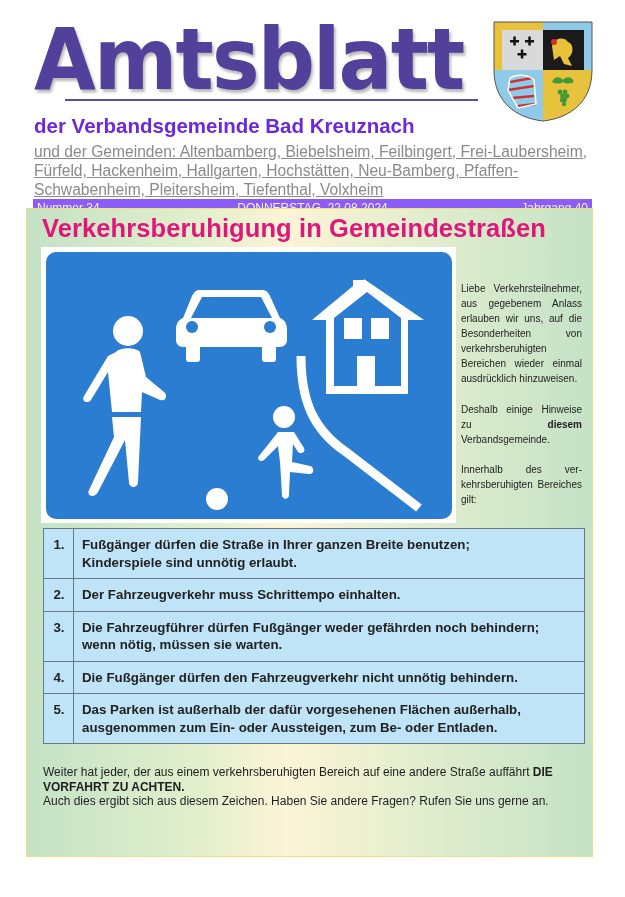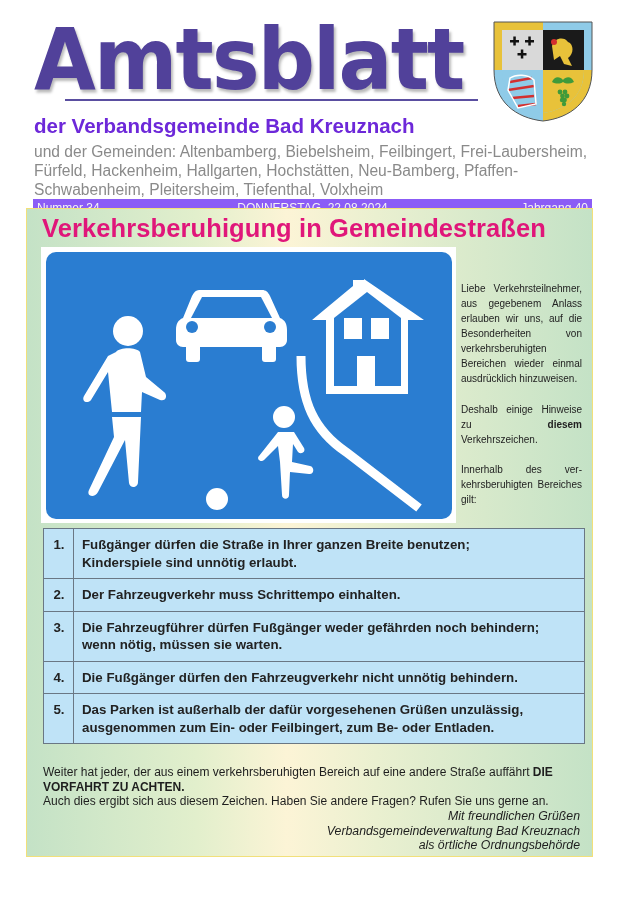--- a/index.html
+++ b/index.html
@@ -8,21 +8,21 @@
 
   
   .logo { position:absolute; left:34px; top:14px; font-family:"DejaVu Sans", sans-serif;
           font-weight:bold; font-size:86px; line-height:90px; letter-spacing:-2px;
           color:#51419a; text-shadow:2px 3px 3px rgba(0,0,0,0.28); transform:scaleX(0.93);
           transform-origin:left top; }
   .logo-rule { position:absolute; left:65px; top:99px; width:413px; height:2px; background:#5a4ea0; }
   .crest { position:absolute; left:488px; top:20px; width:110px; height:102px; }
   .subtitle { position:absolute; left:34px; top:114px; font-size:20.5px; font-weight:bold; color:#6d28d9; }
   .communes { position:absolute; left:34px; top:142px; width:560px; font-size:15.6px; line-height:19px;
-              color:#8a8a8a; }
+              color:#8a8a8a;text-decoration:underline; }
 
   .issue-bar { position:absolute; left:33px; top:199px; width:559px; height:18px; background:#8b5cf6;
                color:#f4f4f4; font-size:12px; line-height:18px; }
   .issue-bar span { position:absolute; top:0; }
   .issue-number { left:4px; }
   .issue-date { left:0; right:0; text-align:center; }
   .issue-year { right:4px; }
 
   
   .notice { position:absolute; left:26px; top:208px; width:565px; height:647px;
@@ -138,21 +138,21 @@
           <path d="M232,180 H248 L258,196 C260,200 255,203 252,200 L247,192 L246,210 L264,214 C269,215 268,223 263,222 L244,220 L243,243 C243,248 236,248 236,243 L234,210 L232,194 L218,208 C215,211 210,207 213,204 Z"></path>
         </g>
 
         <circle cx="171" cy="247" r="11" fill="#ffffff"></circle>
       </svg>
     </div>
   </div>
 
   <div class="side-text">
     <p>Liebe Verkehrsteilnehmer, aus gegebenem An­lass erlauben wir uns, auf die Besonderheiten von verkehrsberuhig­ten Bereichen wieder einmal ausdrücklich hinzuweisen.</p>
-    <p><span>Deshalb einige Hin­weise zu </span><b>diesem</b><span> Verkehrszeichen.</span></p>
+    <p><span>Deshalb einige Hin­weise zu </span><b>diesem</b><span> Verbandsgemeinde.</span></p>
     <p>Innerhalb des ver­kehrsberuhigten Berei­ches gilt:</p>
   </div>
 
   <table class="rules">
     <tbody id="rules-body">
         <tr>
           <td class="num">1.</td>
           <td>
             <div>Fußgänger dürfen die Straße in Ihrer ganzen Breite benutzen;</div>
             <div>Kinderspiele sind unnötig erlaubt.</div>
@@ -173,30 +173,25 @@
         </tr>
         <tr>
           <td class="num">4.</td>
           <td>
             <div>Die Fußgänger dürfen den Fahrzeugverkehr nicht unnötig behindern.</div>
           </td>
         </tr>
         <tr>
           <td class="num">5.</td>
           <td>
-            <div>Das Parken ist außerhalb der dafür vorgesehenen Grüßen unzulässig,</div>
-            <div>ausgenommen zum Ein- oder Feilbingert, zum Be- oder Entladen.</div>
+            <div>Das Parken ist außerhalb der dafür vorgesehenen Flächen außerhalb,</div>
+            <div>ausgenommen zum Ein- oder Aussteigen, zum Be- oder Entladen.</div>
           </td>
         </tr>
       </tbody>
   </table>
 
   <div class="footer-text">
     <span>Weiter hat jeder, der aus einem verkehrsberuhigten Bereich auf eine andere Straße auffährt </span><span class="b">DIE VOR­FAHRT ZU ACHTEN.</span><br>
     <span>Auch dies ergibt sich aus diesem Zeichen. Haben Sie andere Fragen? Rufen Sie uns gerne an.</span>
   </div>
 
-  <div class="signature">
-    <div>Mit freundlichen Grüßen</div>
-    <div>Verbandsgemeindeverwaltung Bad Kreuznach</div>
-    <div>als örtliche Ordnungsbehörde</div>
-  </div>
 </div>
 
 </body></html>

